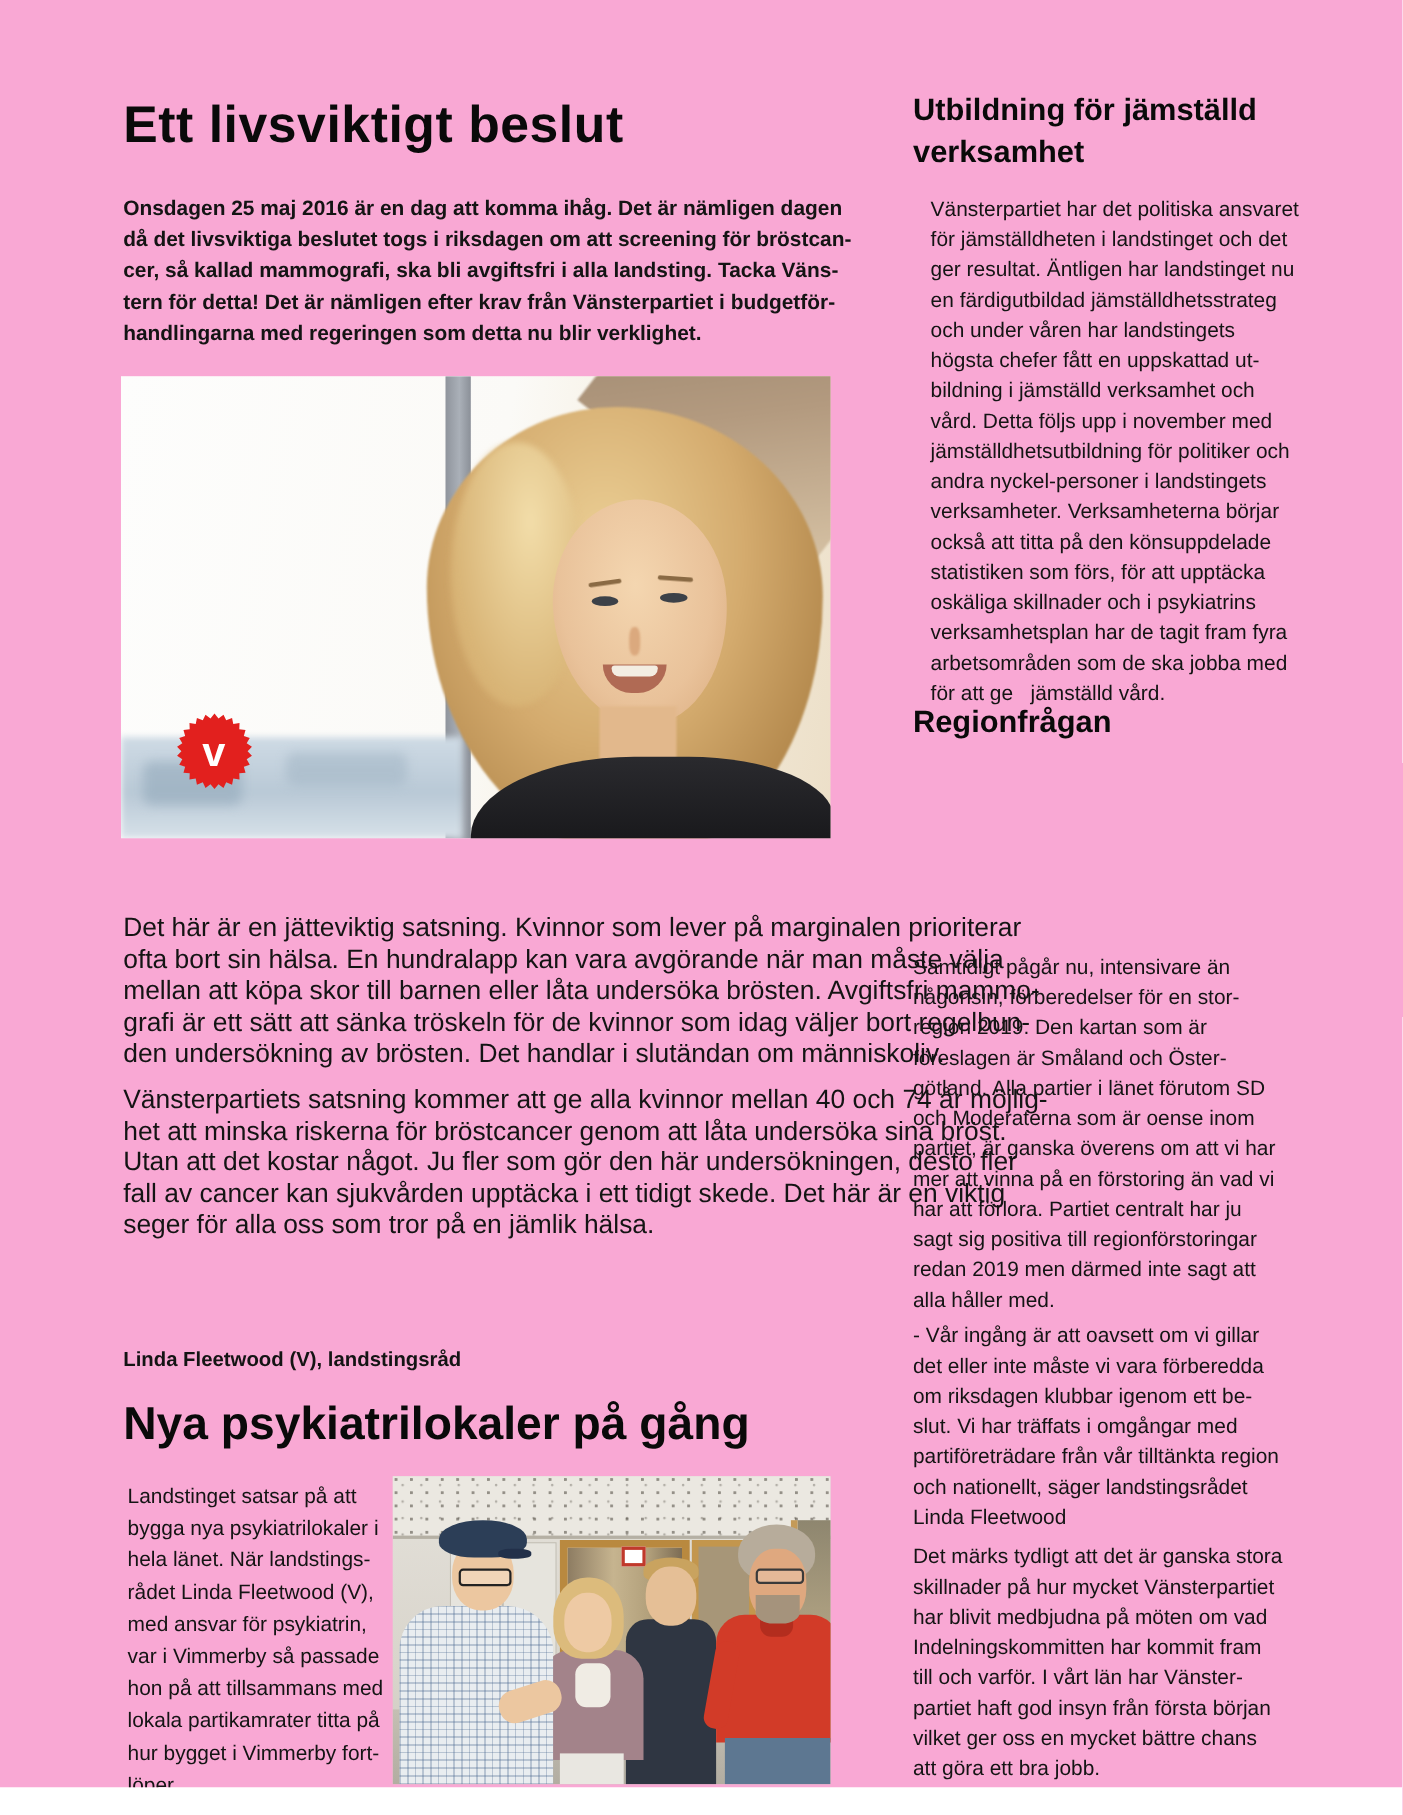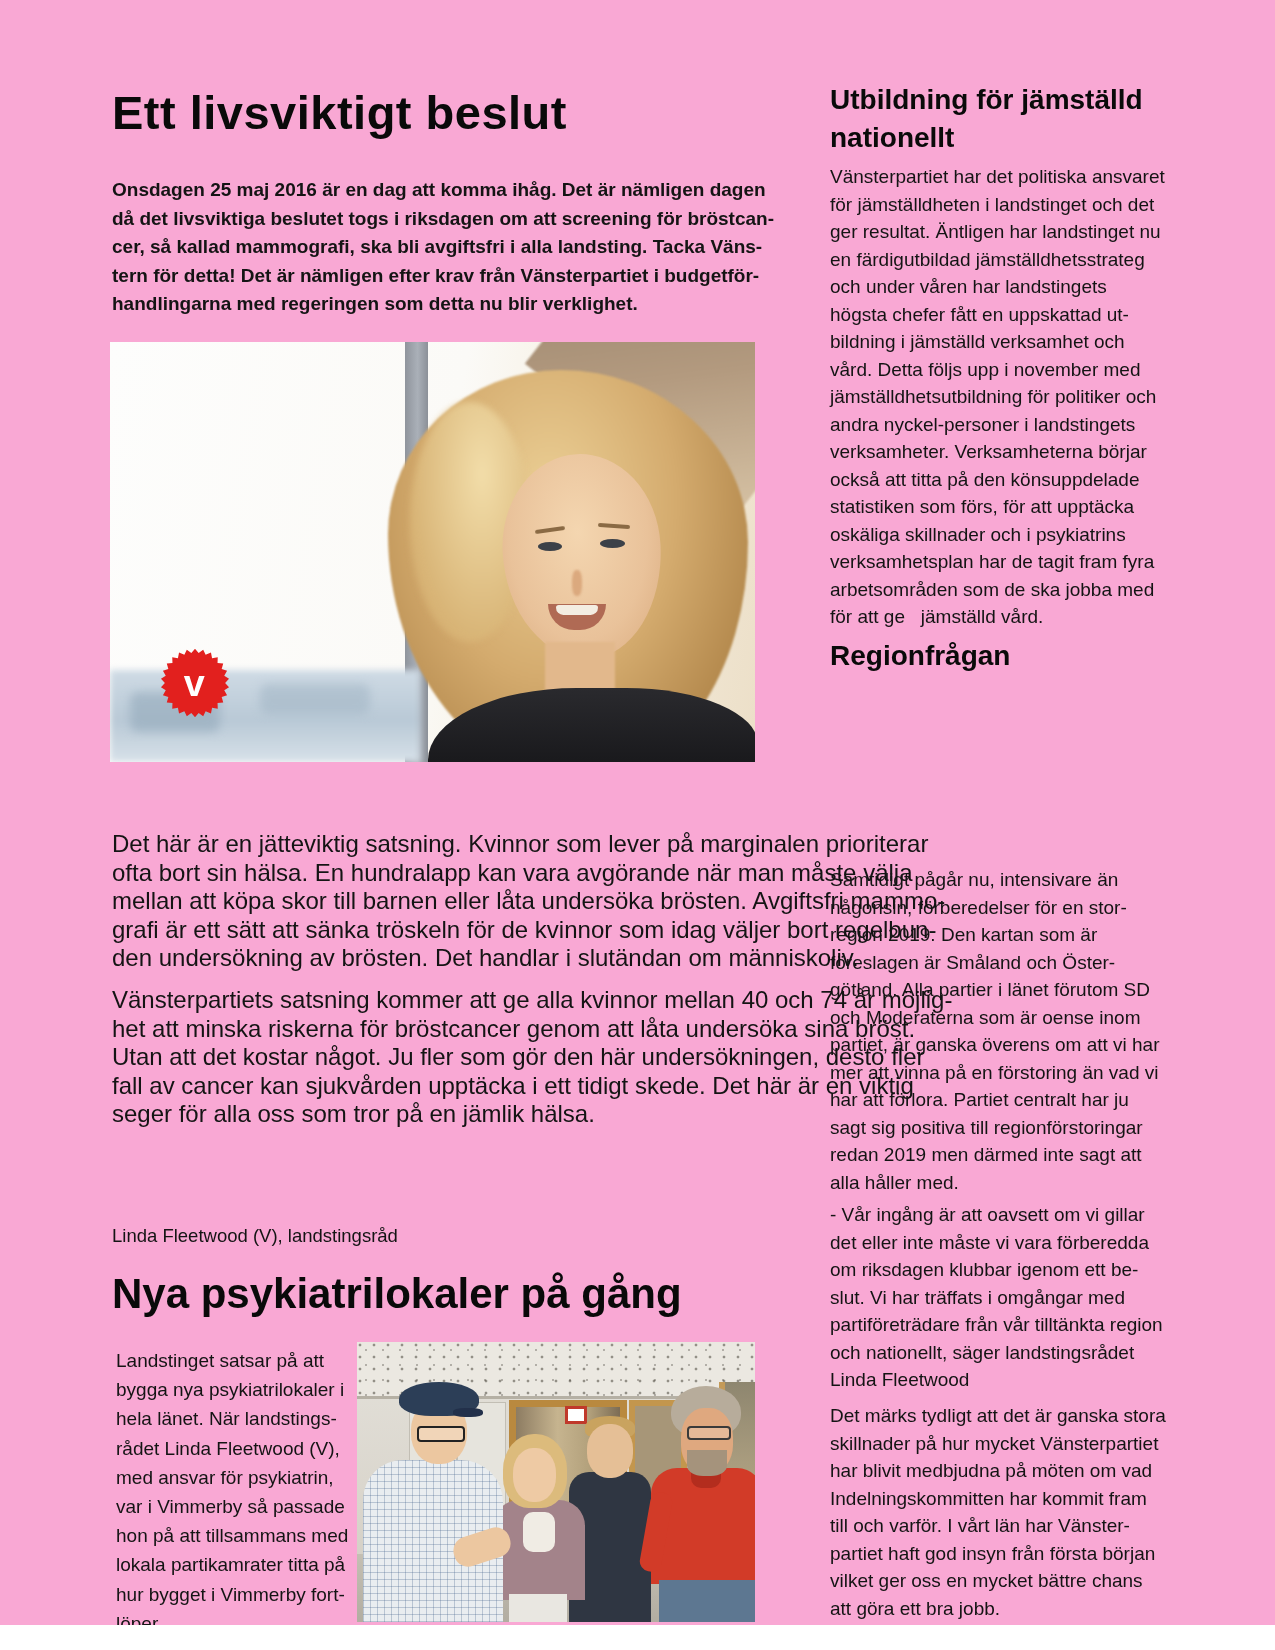--- a/index.html
+++ b/index.html
@@ -27,37 +27,37 @@
   }
   .intro{
     left:112px; top:176px; width:660px;
     font-size:19px; font-weight:bold; line-height:28.5px;
   }
   .bodytext{
     left:112px; width:660px;
     font-size:24px; line-height:28.5px;
   }
   .p1{top:830px;} .p2{top:986px;} .p3{top:1129px;}
-  .byline{left:112px; top:1222px; font-size:18.5px; line-height:28px;}
+  .byline{left:112px; top:1222px; font-size:18.5px; line-height:28px;font-weight:bold;}
   .psych-col{
     left:116px; top:1346px; width:240px;
     font-size:19px; line-height:29.2px;
   }
   
   .rh{
     left:830px;
     font-size:28px; font-weight:bold; line-height:38px; color:#0a0a0a;
   }
   .rh1{top:81px;}
   .rh2{top:637px;}
   .rp{
     left:830px; width:345px;
     font-size:19px; line-height:27.5px;
   }
-  .rp1{top:163px;}
+  .rp1{top:177px;margin-left:16px;}
   .rp2{top:696px;}
   .rp3{top:866px;}
   .rp4{top:1201px;}
   .rp5{top:1402px;}
   
   .photo1{
     left:110px; top:342px; width:645px; height:420px;
     overflow:hidden;
     background:linear-gradient(100deg,#fdfdfc 0%,#fbfaf7 50%,#f5eede 72%,#ecdfc8 100%);
   }
@@ -291,21 +291,21 @@
     <div class="abs p2-m3-arm"></div>
     <div class="abs p2-m3-collar"></div>
     <div class="abs p2-m3-jeans"></div>
     <div class="abs p2-m3-hair"></div>
     <div class="abs p2-m3-face"></div>
     <div class="abs p2-m3-beard"></div>
     <div class="abs p2-m3-glasses"></div>
   </div>
 
   <div class="abs rh rh1 pre">Utbildning för jämställd
-nationellt</div>
+verksamhet</div>
   <div class="abs rp rp1 pre">Vänsterpartiet har det politiska ansvaret
 för jämställdheten i landstinget och det
 ger resultat. Äntligen har landstinget nu
 en färdigutbildad jämställdhetsstrateg
 och under våren har landstingets
 högsta chefer fått en uppskattad ut-
 bildning i jämställd verksamhet och
 vård. Detta följs upp i november med
 jämställdhetsutbildning för politiker och
 andra nyckel-personer i landstingets

